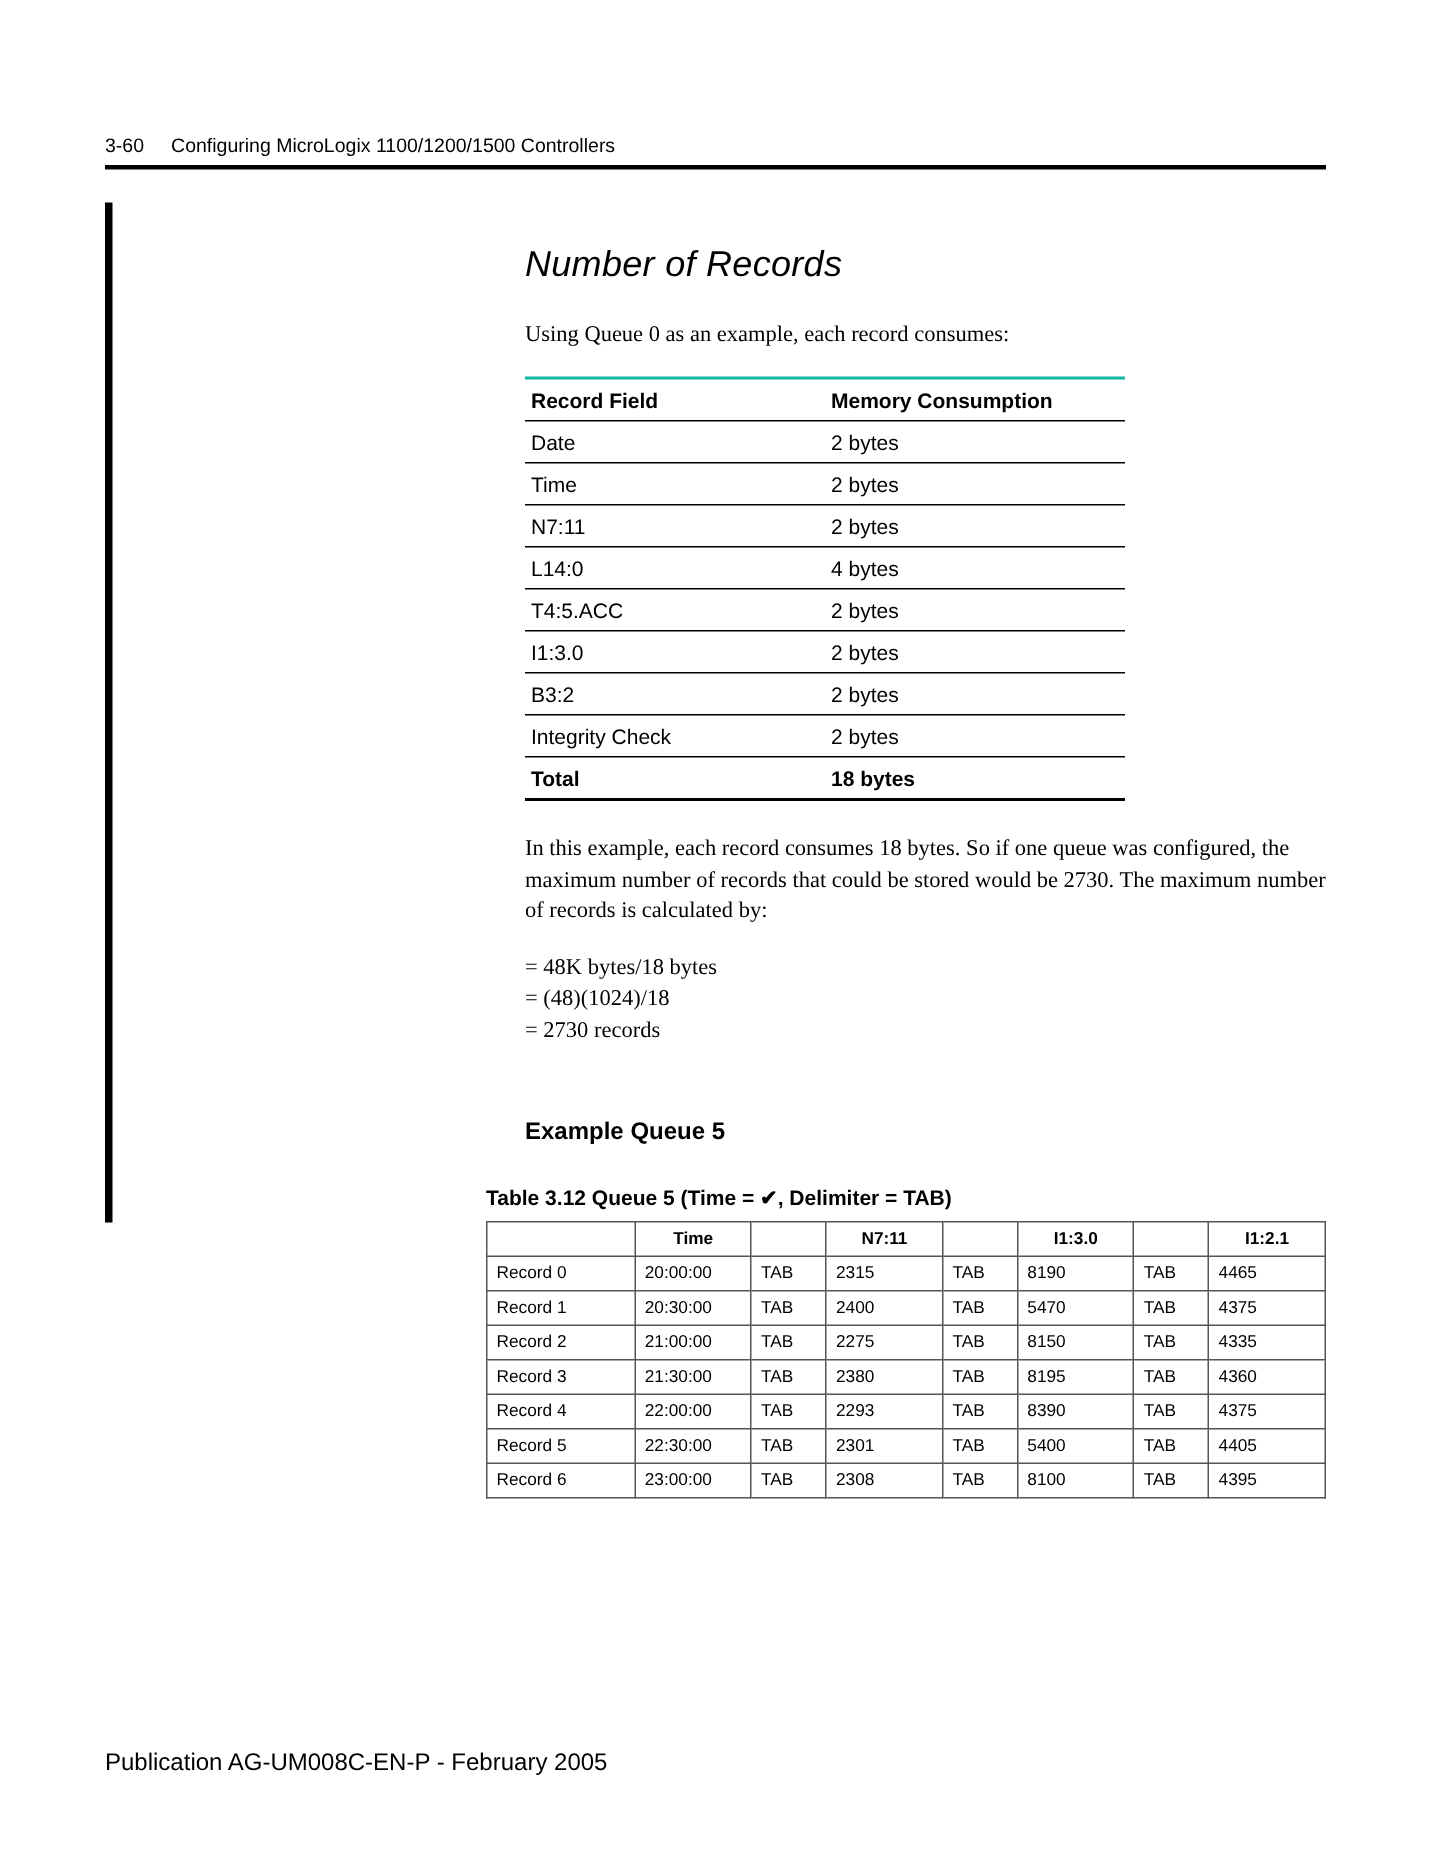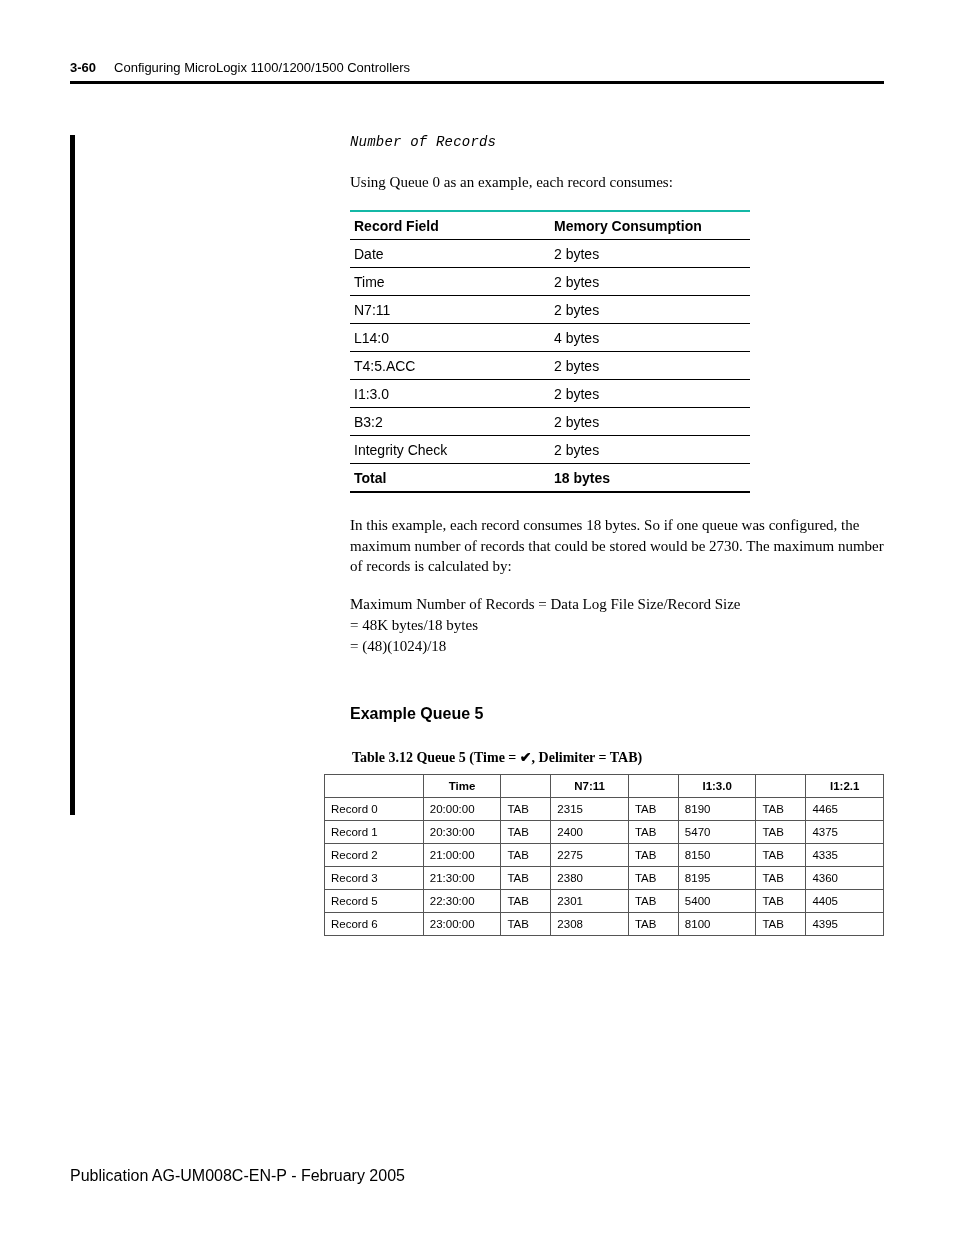--- a/index.html
+++ b/index.html
@@ -15,23 +15,24 @@
     position: relative;
     box-sizing: border-box;
     min-height: 1235px;
   }
   .header-line {
     display: flex;
     align-items: baseline;
     margin-bottom: 6px;
   }
   .page-num {
-    font-weight: bold;
+    font-weight: normal;
     font-size: 13px;
     margin-right: 18px;
+    margin-top: 29px;
   }
   .header-title {
     font-size: 13px;
   }
   .top-rule {
     border: none;
     border-top: 3px solid #000;
     margin: 0;
   }
   .left-marker {
@@ -41,22 +42,22 @@
     width: 5px;
     height: 680px;
     background: #000;
   }
   .content {
     margin-left: 280px;
     margin-top: 50px;
   }
   .subhead-italic {
     font-style: italic;
-    font-size: 14px;
-    font-family: Liberation Mono, monospace;
+    font-size: 24px;
+    font-family: Liberation Sans, sans-serif;
     margin-bottom: 22px;
     letter-spacing: 0.2px;
   }
   .body-serif {
     font-family: Georgia, "Times New Roman", serif;
     font-size: 15px;
     line-height: 1.35;
     margin-bottom: 18px;
   }
   .calc-lines {
@@ -95,25 +96,24 @@
     border-bottom: 2px solid #000;
   }
   .section-head {
     font-family: "Helvetica Neue", Arial, sans-serif;
     font-weight: bold;
     font-size: 16px;
     margin-top: 48px;
     margin-bottom: 26px;
   }
   .table-caption {
-    font-family: Liberation Serif, serif;
+    font-family: Liberation Sans, sans-serif;
     font-weight: bold;
     font-size: 14px;
     margin-bottom: 8px;
-    margin-left: 28px;
   }
   table.data-table {
     border-collapse: collapse;
     width: 560px;
   }
   table.data-table th, table.data-table td {
     border: 1px solid #555;
     font-size: 11.5px;
     padding: 5px 6px;
     text-align: left;
@@ -207,23 +207,23 @@
         <tr class="total">
             <td>Total</td>
             <td>18 bytes</td>
           </tr>
       </tbody>
     </table>
 
     <div class="body-serif">In this example, each record consumes 18 bytes. So if one queue was configured, the maximum number of records that could be stored would be 2730. The maximum number of records is calculated by:</div>
 
     <div class="calc-lines">
-      <div>Maximum Number of Records = Data Log File Size/Record Size</div>
       <div>= 48K bytes/18 bytes</div>
       <div>= (48)(1024)/18</div>
+      <div>= 2730 records</div>
     </div>
 
     <div class="section-head">Example Queue 5</div>
   </div>
 
   <div class="content-wide">
     <div class="table-caption">
       <span>Table 3.12 Queue 5 (Time = </span><span class="check">✔</span><span>, Delimiter = TAB)</span>
     </div>
 
@@ -275,20 +275,30 @@
             <td>Record 3</td>
             <td>21:30:00</td>
             <td class="tab">TAB</td>
             <td>2380</td>
             <td class="tab">TAB</td>
             <td>8195</td>
             <td class="tab">TAB</td>
             <td>4360</td>
           </tr>
           <tr>
+            <td>Record 4</td>
+            <td>22:00:00</td>
+            <td class="tab">TAB</td>
+            <td>2293</td>
+            <td class="tab">TAB</td>
+            <td>8390</td>
+            <td class="tab">TAB</td>
+            <td>4375</td>
+          </tr>
+          <tr>
             <td>Record 5</td>
             <td>22:30:00</td>
             <td class="tab">TAB</td>
             <td>2301</td>
             <td class="tab">TAB</td>
             <td>5400</td>
             <td class="tab">TAB</td>
             <td>4405</td>
           </tr>
           <tr>

